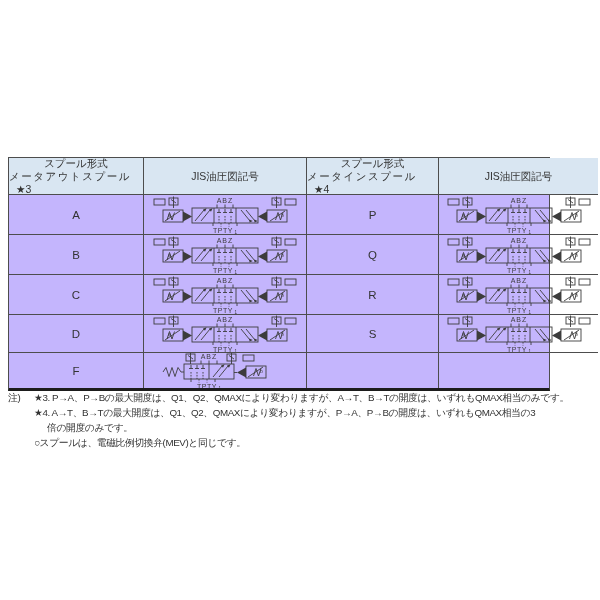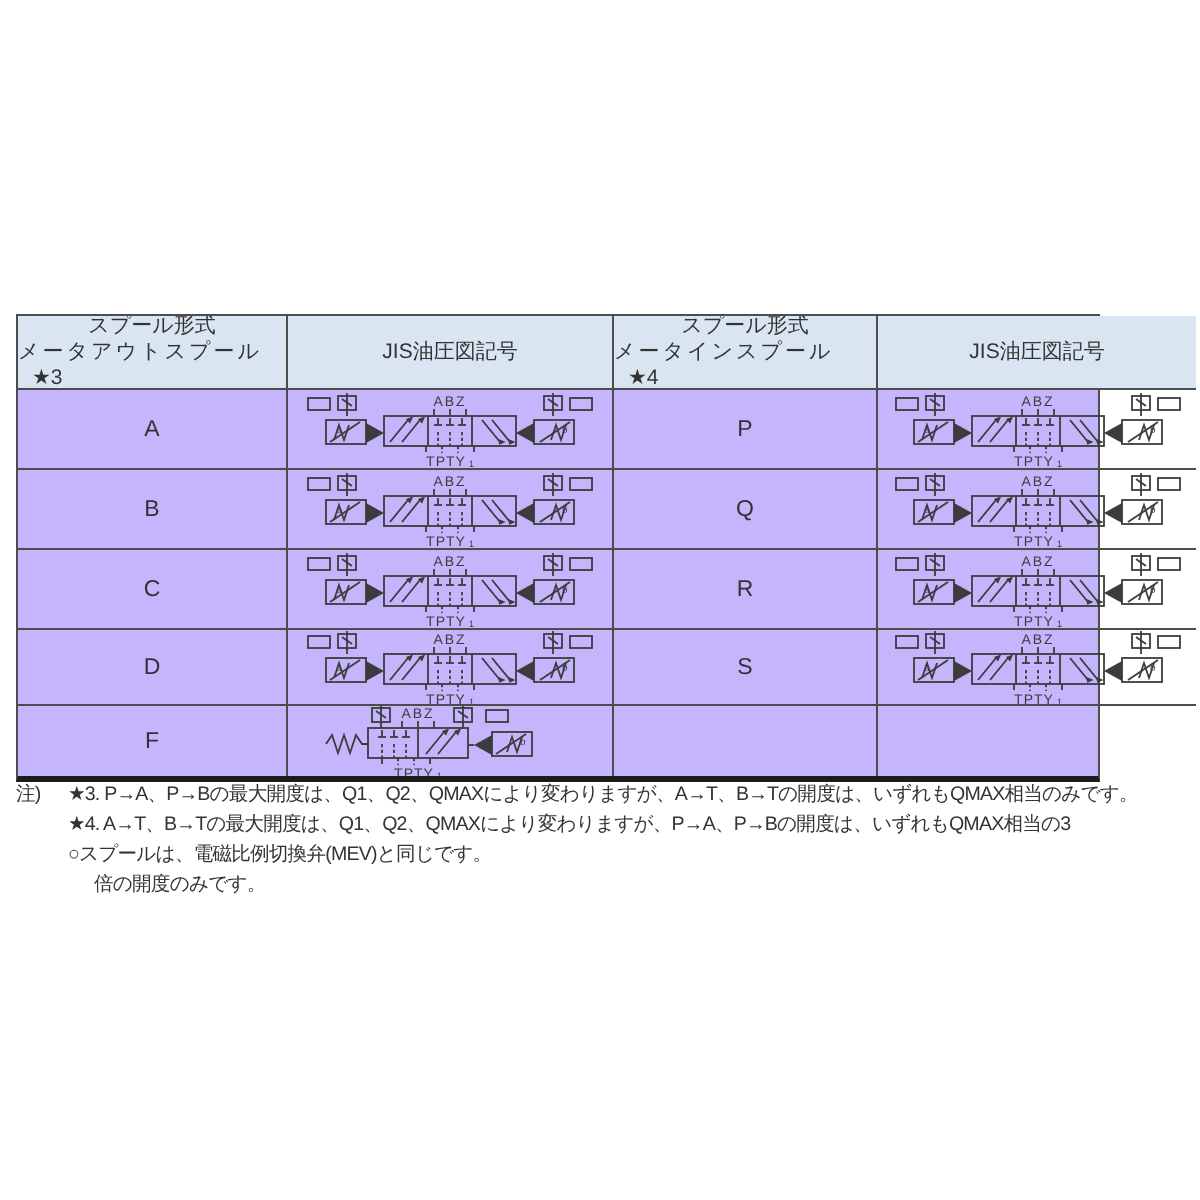--- a/index.html
+++ b/index.html
@@ -696,16 +696,16 @@
     <div class="cell symbol-cell"></div>
   </div>
 </div>
 </div>
 
 <div class="notes">
   <span class="notes-heading">注)</span>
   <div id="note-lines">
       <div class="note-line indent-1">★3. P→A、P→Bの最大開度は、Q1、Q2、QMAXにより変わりますが、A→T、B→Tの開度は、いずれもQMAX相当のみです。</div>
       <div class="note-line indent-1">★4. A→T、B→Tの最大開度は、Q1、Q2、QMAXにより変わりますが、P→A、P→Bの開度は、いずれもQMAX相当の3</div>
+      <div class="note-line indent-2">倍の開度のみです。</div>
       <div class="note-line indent-1">○スプールは、電磁比例切換弁(MEV)と同じです。</div>
-      <div class="note-line indent-2">倍の開度のみです。</div>
     </div>
 </div>
 
 </body></html>

